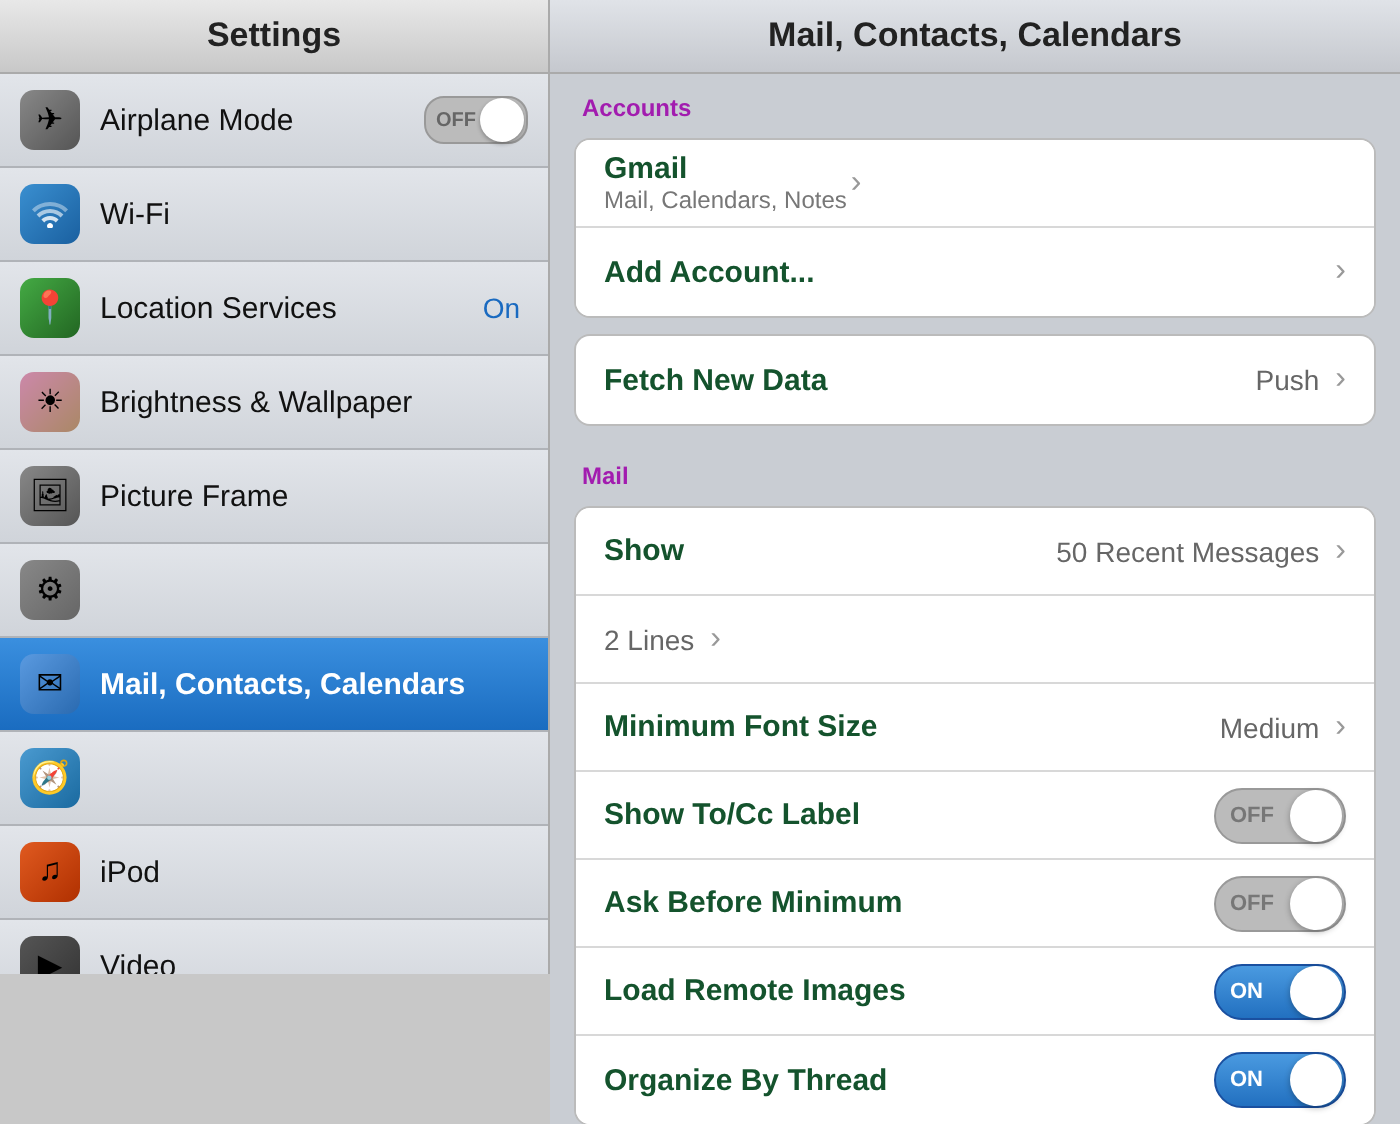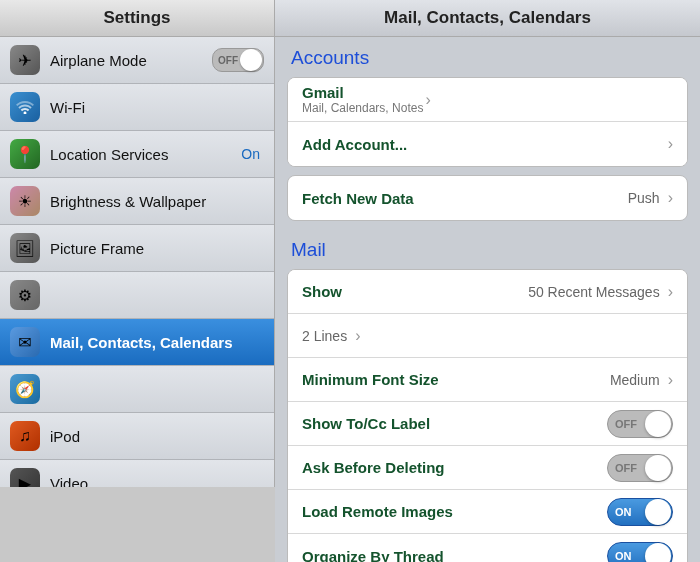--- a/index.html
+++ b/index.html
@@ -118,23 +118,23 @@
     .main-header {
       background: linear-gradient(to bottom, #e0e3e8, #c5c8ce);
       border-bottom: 1px solid #aaa;
       text-align: center;
       padding: 8px 0;
       font-size: 17px;
       font-weight: bold;
       color: #222;
     }
     .section-title {
-      font-size: 19px;
-      font-weight: normal;
-      color: #1d4ed8;
+      font-size: 12px;
+      font-weight: bold;
+      color: #a21caf;
       padding: 10px 16px 4px;
       text-transform: none;
     }
     .settings-group {
       background: white;
       border-radius: 8px;
       margin: 4px 12px 8px;
       overflow: hidden;
       border: 1px solid #bbb;
     }
@@ -359,21 +359,21 @@
 
     <div class="settings-row">
       <span class="row-label">Show To/Cc Label</span>
       <div class="toggle-off">
         <span class="t-label">OFF</span>
         <div class="knob"></div>
       </div>
     </div>
 
     <div class="settings-row">
-      <span class="row-label">Ask Before Deleting</span>
+      <span class="row-label">Ask Before Minimum</span>
       <div class="toggle-off">
         <span class="t-label">OFF</span>
         <div class="knob"></div>
       </div>
     </div>
 
     <div class="settings-row">
       <span class="row-label">Load Remote Images</span>
       <div class="toggle-on">
         <span class="t-label">ON</span>

